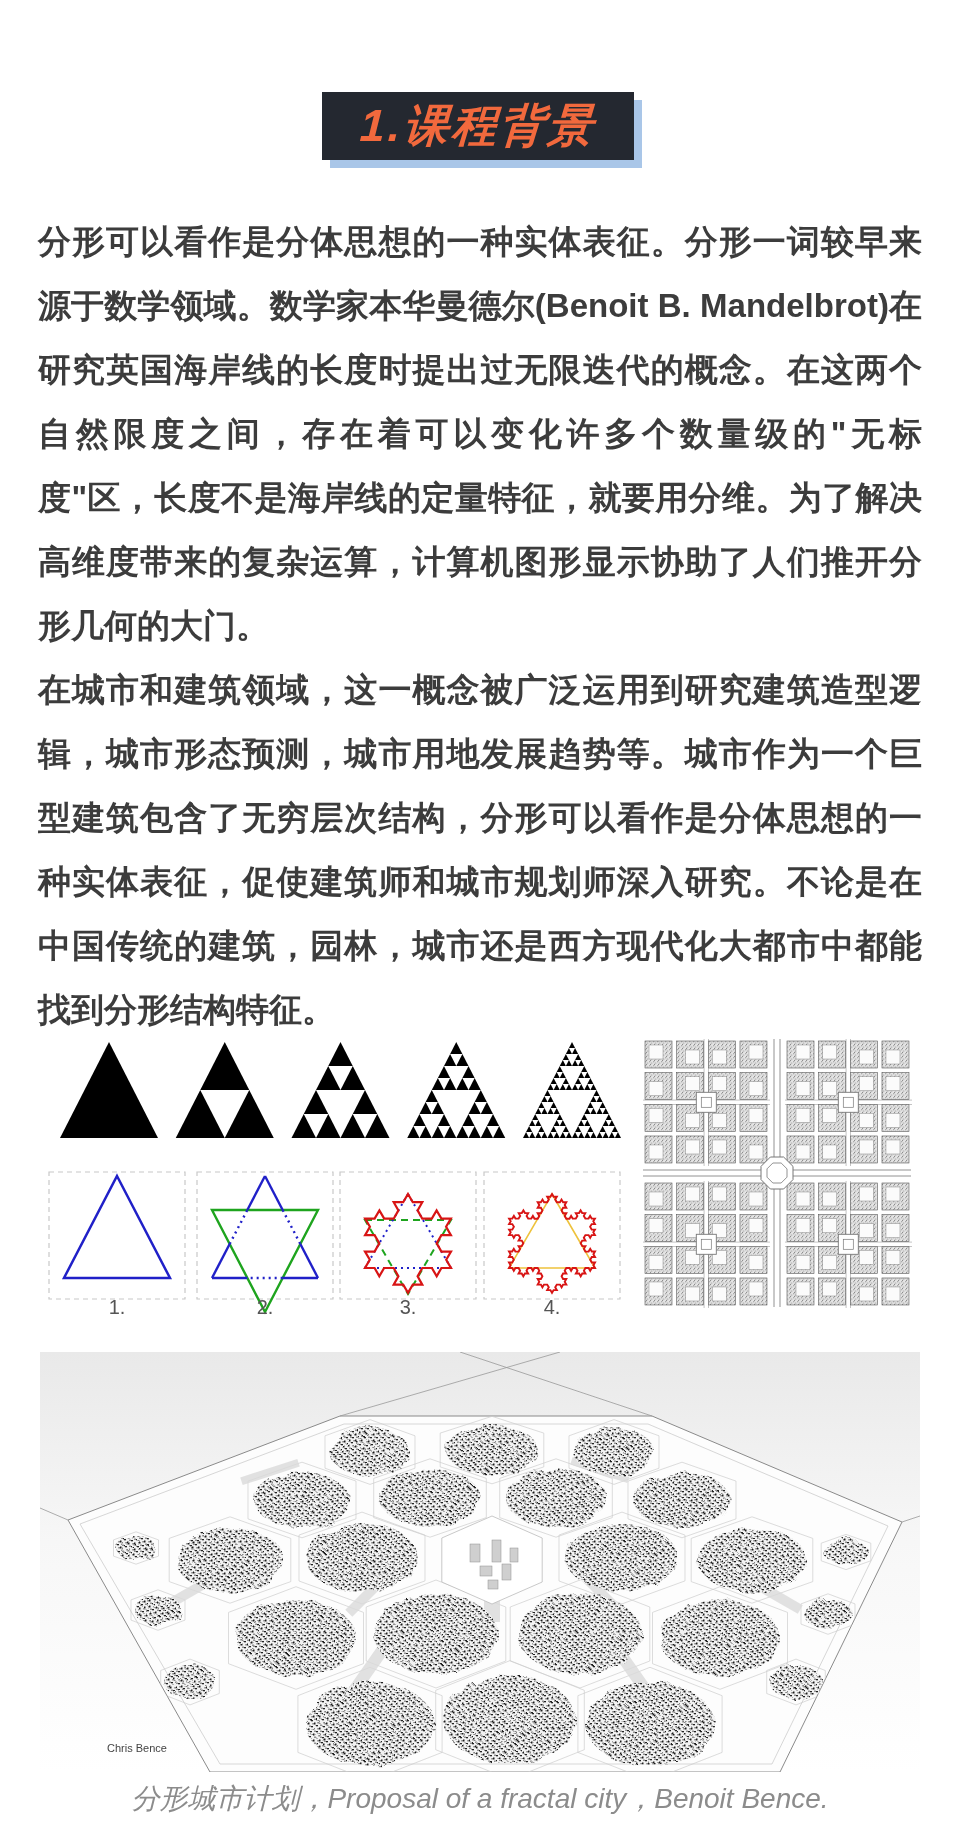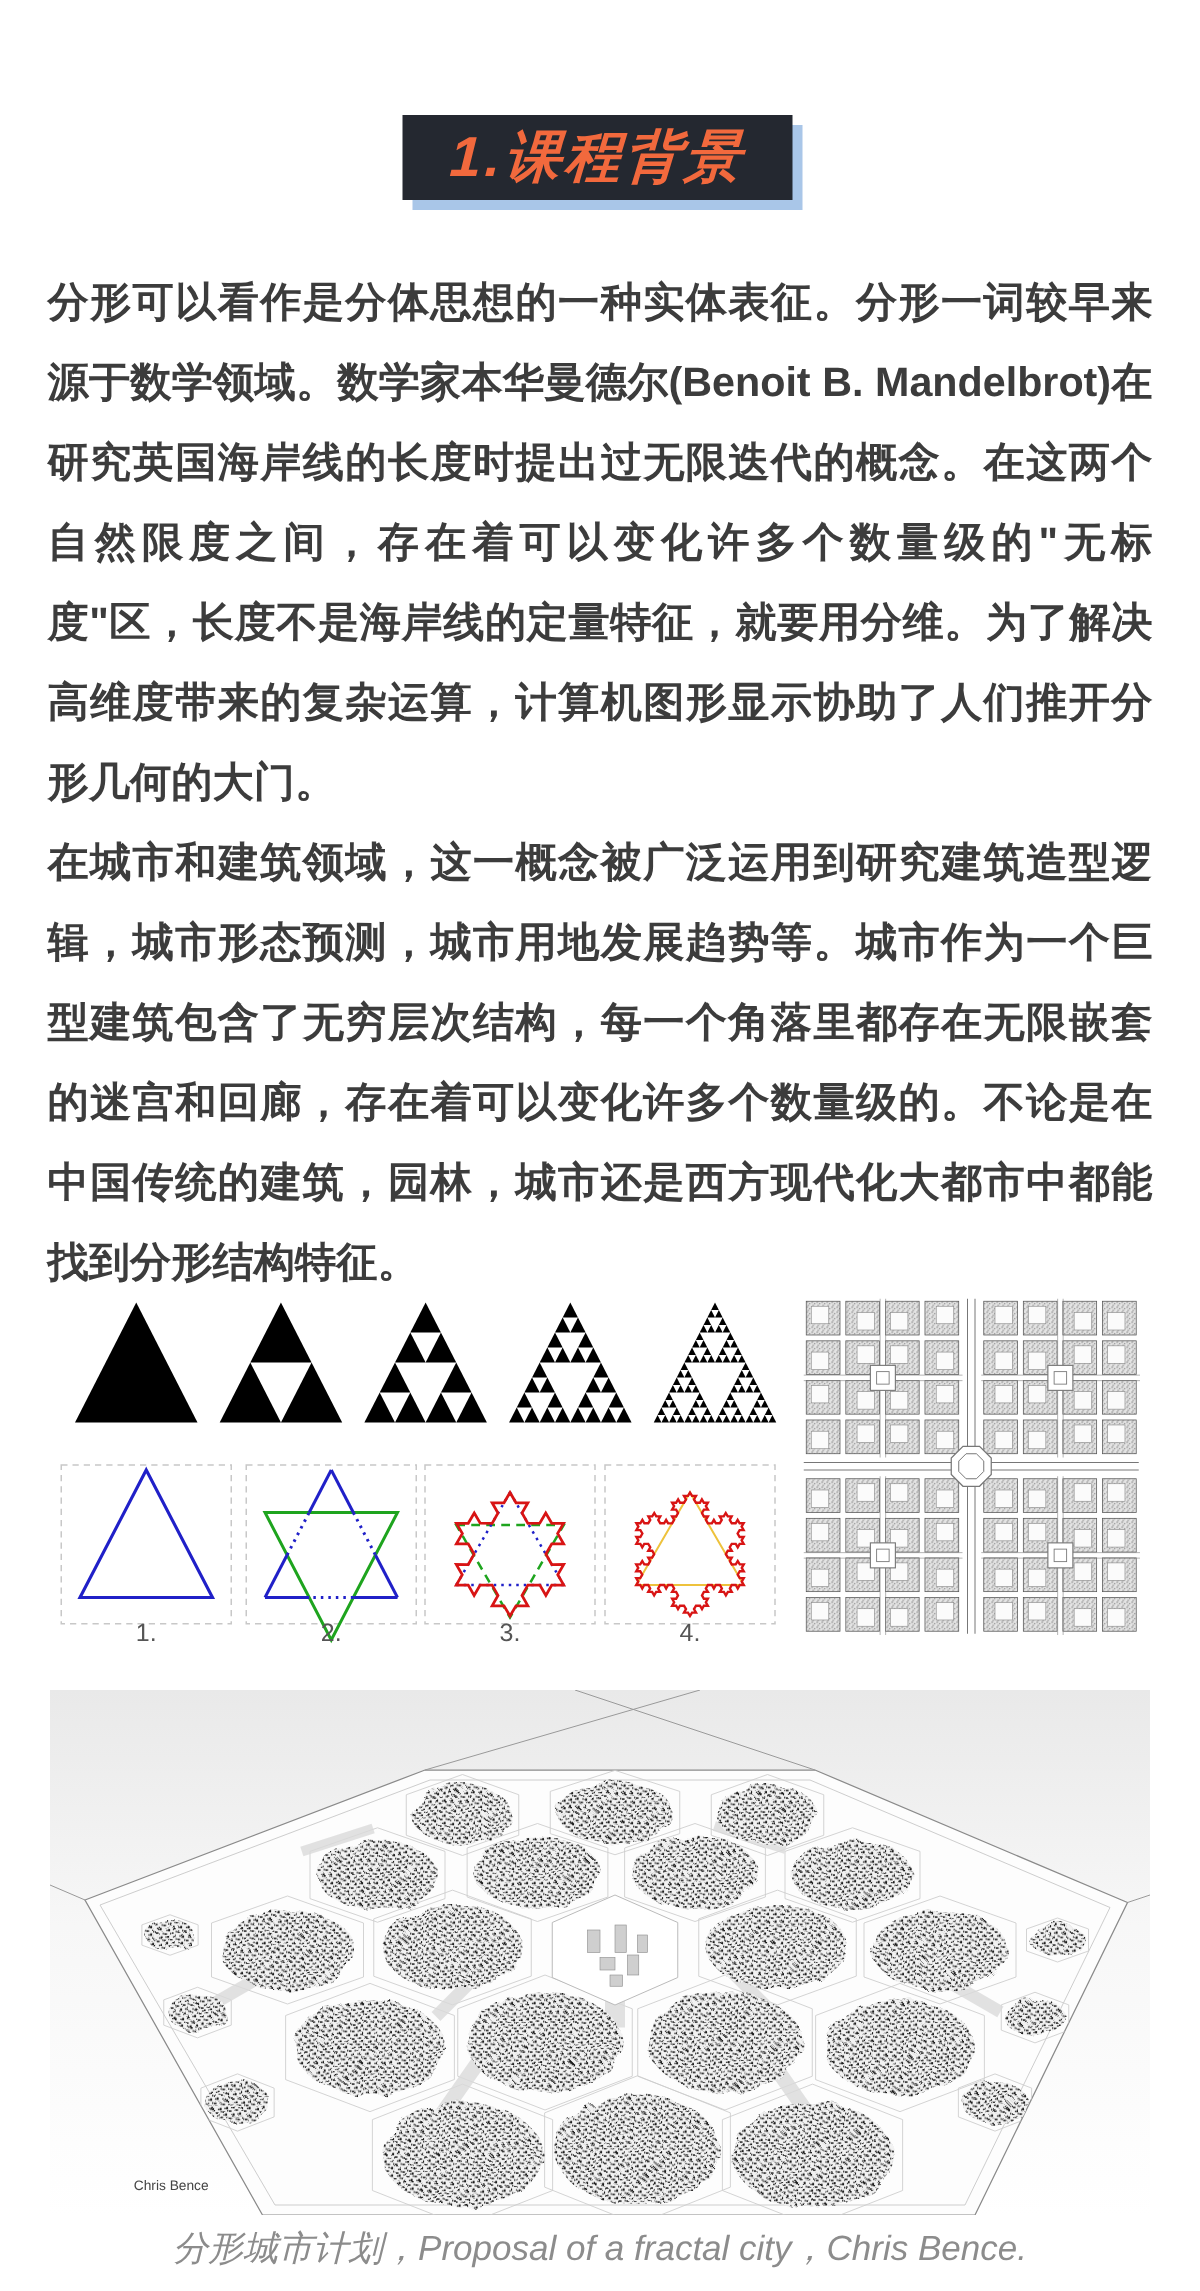--- a/index.html
+++ b/index.html
@@ -35,21 +35,21 @@
 
 <div class="page">
 
   <div class="banner-shadow"></div>
   <div class="banner">
     <span>1.课程背景</span>
   </div>
 
   <div class="article">
     <p>分形可以看作是分体思想的一种实体表征。分形一词较早来源于数学领域。数学家本华曼德尔(Benoit B. Mandelbrot)在研究英国海岸线的长度时提出过无限迭代的概念。在这两个自然限度之间，存在着可以变化许多个数量级的"无标度"区，长度不是海岸线的定量特征，就要用分维。为了解决高维度带来的复杂运算，计算机图形显示协助了人们推开分形几何的大门。</p>
-    <p>在城市和建筑领域，这一概念被广泛运用到研究建筑造型逻辑，城市形态预测，城市用地发展趋势等。城市作为一个巨型建筑包含了无穷层次结构，每一个角落里都存在无限嵌套的迷宫和回廊，存在着可以变化许多个数量级的。不论是在中国传统的建筑，园林，城市还是西方现代化大都市中都能找到分形结构特征。</p>
+    <p>在城市和建筑领域，这一概念被广泛运用到研究建筑造型逻辑，城市形态预测，城市用地发展趋势等。城市作为一个巨型建筑包含了无穷层次结构，分形可以看作是分体思想的一种实体表征，促使建筑师和城市规划师深入研究。不论是在中国传统的建筑，园林，城市还是西方现代化大都市中都能找到分形结构特征。</p>
   </div>
 
   <svg id="sierpinski" class="fig-abs" style="left:59px;top:1041px;" width="563" height="100" viewBox="0 0 563 100">
       <polygon points="50,1 1,97 99,97" fill="#000"></polygon>
       <polygon points="165.75,1 141.25,49 190.25,49" fill="#000"></polygon>
       <polygon points="141.25,49 116.75,97 165.75,97" fill="#000"></polygon>
       <polygon points="190.25,49 165.75,97 214.75,97" fill="#000"></polygon>
       <polygon points="281.5,1 269.25,25 293.75,25" fill="#000"></polygon>
       <polygon points="269.25,25 257,49 281.5,49" fill="#000"></polygon>
       <polygon points="293.75,25 281.5,49 306,49" fill="#000"></polygon>
@@ -475,15 +475,15 @@
           <rect x="452" y="188" width="9" height="22" fill="#cfcfcf" stroke="#8f8f8f" stroke-width="0.5"></rect>
           <rect x="470" y="196" width="8" height="14" fill="#cfcfcf" stroke="#8f8f8f" stroke-width="0.5"></rect>
           <rect x="440" y="214" width="12" height="10" fill="#cfcfcf" stroke="#8f8f8f" stroke-width="0.5"></rect>
           <rect x="462" y="212" width="9" height="16" fill="#cfcfcf" stroke="#8f8f8f" stroke-width="0.5"></rect>
           <rect x="448" y="228" width="10" height="9" fill="#cfcfcf" stroke="#8f8f8f" stroke-width="0.5"></rect>
         </g>
       </g>
     <text id="citysig" x="67" y="400" font-size="11" fill="#444" letter-spacing="0">Chris Bence</text>
   </svg>
 
-  <div class="caption">分形城市计划，Proposal of a fractal city，Chris Bence.</div>
+  <div class="caption">分形城市计划，Proposal of a fractal city，Benoit Bence.</div>
 
 </div>
 
 </body></html>

